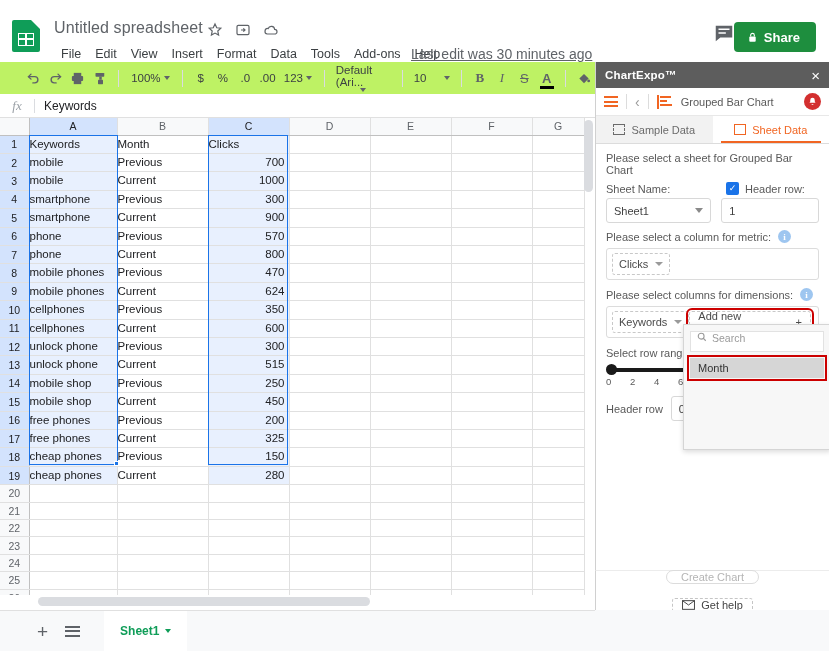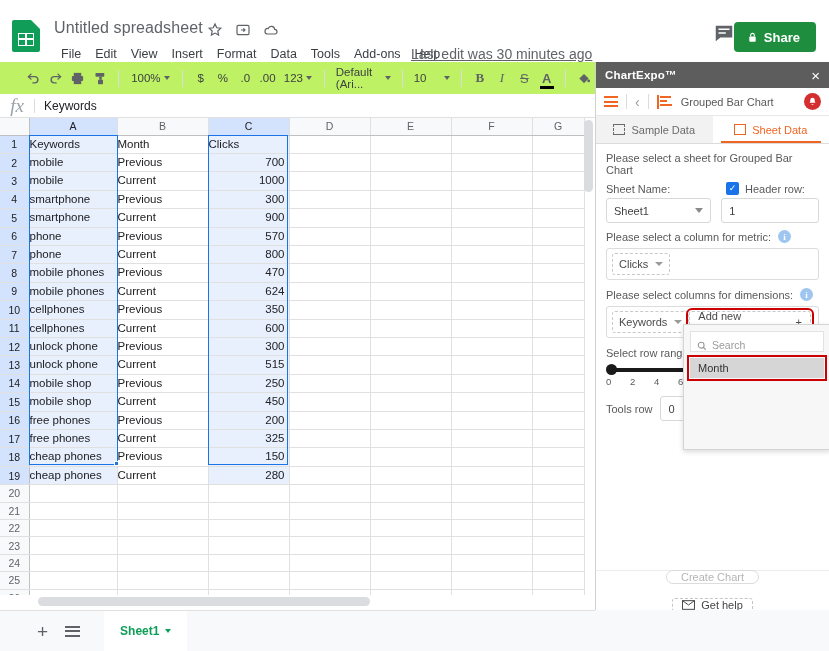--- a/index.html
+++ b/index.html
@@ -65,38 +65,38 @@
   }
   .tb-sep { width: 1px; height: 17px; background: #dadce0; margin: 0 7px; }
   .tb-zoom {
     display: flex; align-items: center; gap: 3px; font-size: 11.5px; color: #3c4043;
     padding: 3px 5px; border-radius: 3px; cursor: pointer;
   }
   .tb-text { font-size: 11.5px; color: #3c4043; display:flex; align-items:center; justify-content:center; }
   .caret { width:0;height:0;border-left:3.5px solid transparent;border-right:3.5px solid transparent;border-top:4px solid #5f6368; }
   .tb-font {
     display:flex; align-items:center; justify-content:flex-start; width: 72px;
-    font-size: 11.5px; color:#3c4043; padding: 3px 4px; border-radius:3px; cursor:pointer;
+    font-size: 11.5px; color:#3c4043; padding: 3px 4px; border-radius:3px; cursor:pointer;flex-direction:column;
   }
   .tb-size {
     display:flex; align-items:center; justify-content:space-between; width: 50px;
     font-size: 11.5px; color:#3c4043; padding: 3px 4px; border-radius:3px; cursor:pointer;
   }
   .tb-bold { font-weight: bold; font-size: 13px; font-family:"Liberation Serif", serif; }
   .tb-ital { font-style: italic; font-size: 13px; font-family:"Liberation Serif", serif; }
   .tb-strike { text-decoration: line-through; font-size: 13px; }
   .tb-textcolor { position: relative; font-size: 13px; font-weight: bold; }
   .tb-textcolor .bar { position:absolute; left:4px; right:4px; bottom:1px; height:3px; background:#000; }
 
   
   .formula-bar {
     position: absolute; left: 0; top: 94px; width: 595px; height: 24px;
     background: #fff; display: flex; align-items: center; border-bottom: 1px solid #e0e0e0;
   }
-  .fx { width: 34px; text-align: center; font-size: 19px; font-style: italic;
+  .fx { width: 34px; text-align: center; font-size: 13px; font-style: italic;
         color: #9aa0a6; font-family:"Liberation Serif", serif; }
   .fb-sep { width: 1px; height: 14px; background: #dadce0; }
   .fb-val { padding-left: 9px; font-size: 12px; color: #202124; }
 
   
   .grid-wrap { position: absolute; left: 0; top: 118px; width: 595px; height: 477px; overflow: hidden; background:#fff; }
   table.grid { border-collapse: collapse; table-layout: fixed; }
   table.grid td, table.grid th { padding: 0; margin: 0; }
   .corner {
     width: 29px; height: 17px; background: #f8f9fa;
@@ -250,21 +250,21 @@
   .slider-ticks { display: flex; width: 96px; font-size: 9.5px; color: #5a5a5a; margin-top: 1px; }
   .slider-ticks span { width: 24px; text-align: left; }
 
   
   .ce-dropdown {
     position: absolute; left: 87px; top: 180px; width: 148px; height: 126px;
     background: #f7f7f7; border: 1px solid #d5d5d5; box-shadow: 0 2px 5px rgba(0,0,0,.14); z-index: 20;
   }
   .dd-search {
     margin: 6px; height: 21px; background: #fff; border: 1px solid #e2e2e2;
-    display: flex; align-items: flex-end; gap: 5px; padding: 0 6px; font-size: 10.5px; color: #9a9a9a;
+    display: flex; align-items: flex-start; gap: 5px; padding: 0 6px; font-size: 10.5px; color: #9a9a9a;
   }
   .dd-grouphdr { font-size: 10px; color: #8a8a8a; padding: 3px 10px 4px 10px; }
   .dd-item {
     background: #d6d6d6; margin: 0 6px; padding: 4px 8px; font-size: 11px; color: #333; cursor: pointer;
   }
 
   
   .ce-footer {
     position: absolute; left: 595px; bottom: 41px; width: 234px; height: 40px;
     background: #fff; border-left: 1px solid #d0d0d0; border-top: 1px solid #ececec;
@@ -833,21 +833,21 @@
         <div class="slider-knob"></div>
       </div>
       <div class="slider-ticks">
         <span>0</span>
         <span>2</span>
         <span>4</span>
         <span>6</span>
       </div>
 
       <div class="ce-row" style="margin-top:9px;">
-        <span class="ce-label" style="margin:0;">Tools row</span>
+        <span class="ce-label" style="margin:0;">Header row</span>
         <div class="ce-input" style="width:64px;margin-left:-2px;">
           <span>0</span>
         </div>
       </div>
 
       <div class="ce-dropdown">
         <div class="dd-search">
           <svg width="10" height="10" viewBox="0 0 24 24" fill="none" stroke="#9a9a9a" stroke-width="2.6">
             <circle cx="10" cy="10" r="7"></circle>
               <path d="M15 15l6 6"></path>

